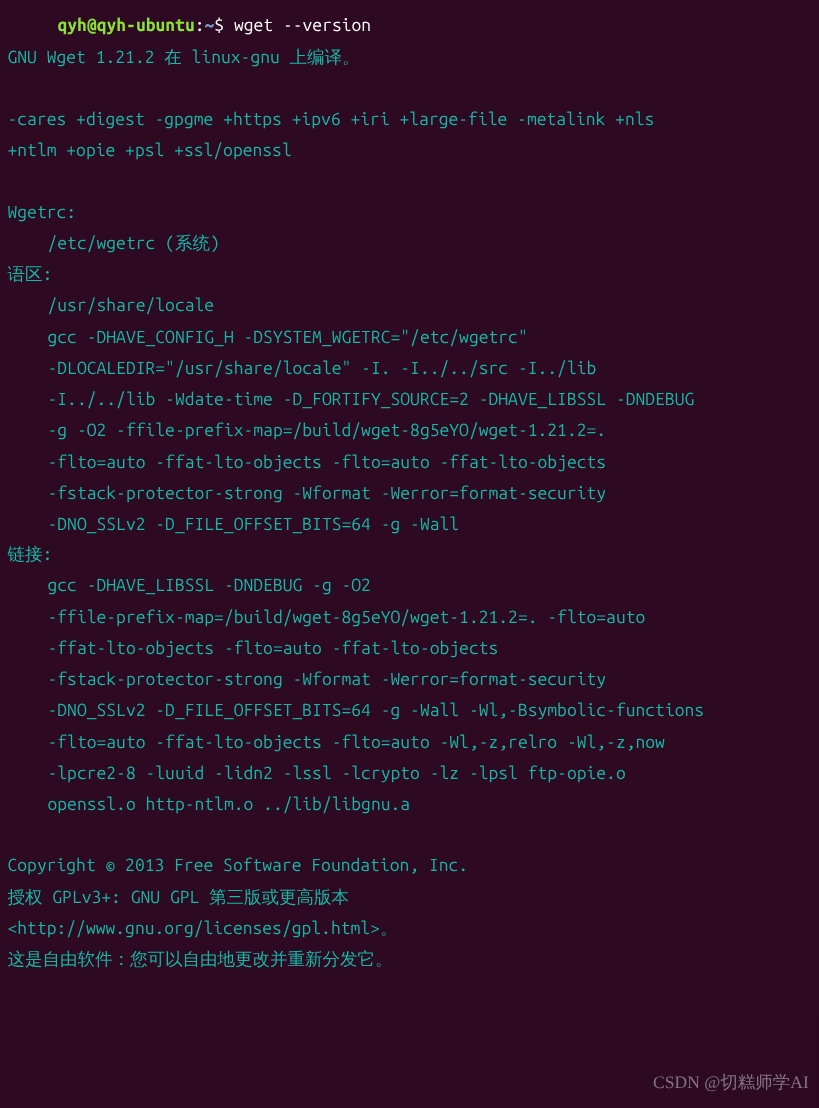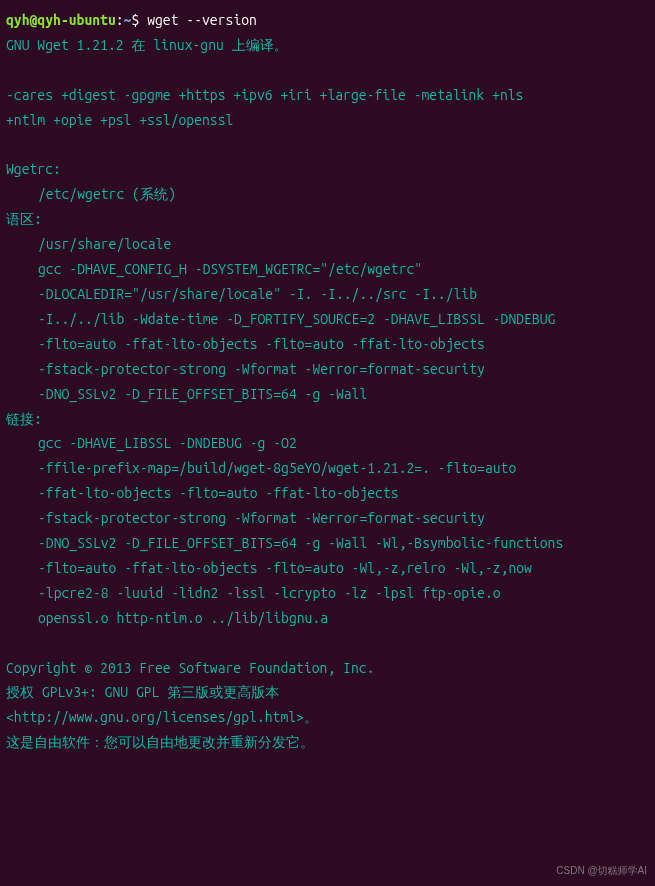--- a/index.html
+++ b/index.html
@@ -15,20 +15,21 @@
       line-height: 1.78;
       padding: 8px 4px 8px 6px;
       width: 655px;
       height: 886px;
       overflow: hidden;
       position: relative;
     }
     .prompt-user {
       color: #8ae234;
       font-weight: bold;
+      margin-left: 40px;
     }
     .prompt-colon {
       color: #ffffff;
     }
     .prompt-path {
       color: #729fcf;
       font-weight: bold;
     }
     .prompt-dollar {
       color: #ffffff;
@@ -42,22 +43,22 @@
       white-space: pre;
     }
     .indent {
       padding-left: 32px;
     }
     .watermark {
       position: absolute;
       bottom: 6px;
       right: 8px;
       color: rgba(200, 200, 200, 0.55);
-      font-size: 10px;
-      font-family: Liberation Sans, sans-serif;
+      font-size: 14px;
+      font-family: Liberation Serif, serif;
     }
     .blank-line {
       height: 1.78em;
     }
   </style>
 </head>
 <body>
 
 <div>
   <div>
@@ -68,20 +69,21 @@
   <div class="output-line">-cares +digest -gpgme +https +ipv6 +iri +large-file -metalink +nls </div>
   <div class="output-line">+ntlm +opie +psl +ssl/openssl </div>
   <div class="blank-line"></div>
   <div class="output-line">Wgetrc: </div>
   <div class="output-line indent">/etc/wgetrc (系统)</div>
   <div class="output-line">语区: </div>
   <div class="output-line indent">/usr/share/locale </div>
   <div class="output-line indent">gcc -DHAVE_CONFIG_H -DSYSTEM_WGETRC="/etc/wgetrc" </div>
   <div class="output-line indent">-DLOCALEDIR="/usr/share/locale" -I. -I../../src -I../lib </div>
   <div class="output-line indent">-I../../lib -Wdate-time -D_FORTIFY_SOURCE=2 -DHAVE_LIBSSL -DNDEBUG </div>
+  <div class="output-line indent">-g -O2 -ffile-prefix-map=/build/wget-8g5eYO/wget-1.21.2=. </div>
   <div class="output-line indent">-flto=auto -ffat-lto-objects -flto=auto -ffat-lto-objects </div>
   <div class="output-line indent">-fstack-protector-strong -Wformat -Werror=format-security </div>
   <div class="output-line indent">-DNO_SSLv2 -D_FILE_OFFSET_BITS=64 -g -Wall </div>
   <div class="output-line">链接: </div>
   <div class="output-line indent">gcc -DHAVE_LIBSSL -DNDEBUG -g -O2 </div>
   <div class="output-line indent">-ffile-prefix-map=/build/wget-8g5eYO/wget-1.21.2=. -flto=auto </div>
   <div class="output-line indent">-ffat-lto-objects -flto=auto -ffat-lto-objects </div>
   <div class="output-line indent">-fstack-protector-strong -Wformat -Werror=format-security </div>
   <div class="output-line indent">-DNO_SSLv2 -D_FILE_OFFSET_BITS=64 -g -Wall -Wl,-Bsymbolic-functions </div>
   <div class="output-line indent">-flto=auto -ffat-lto-objects -flto=auto -Wl,-z,relro -Wl,-z,now </div>

